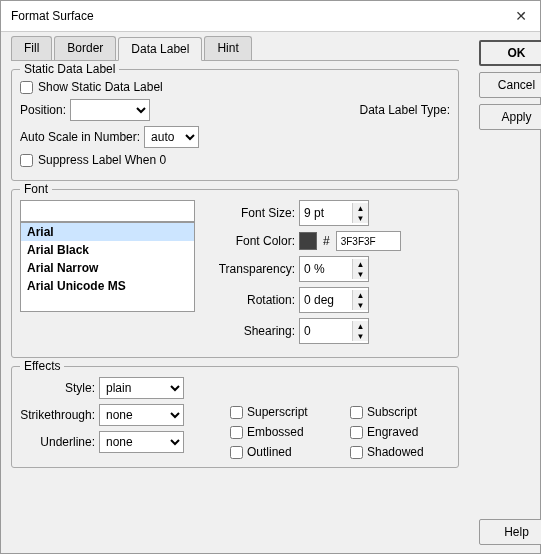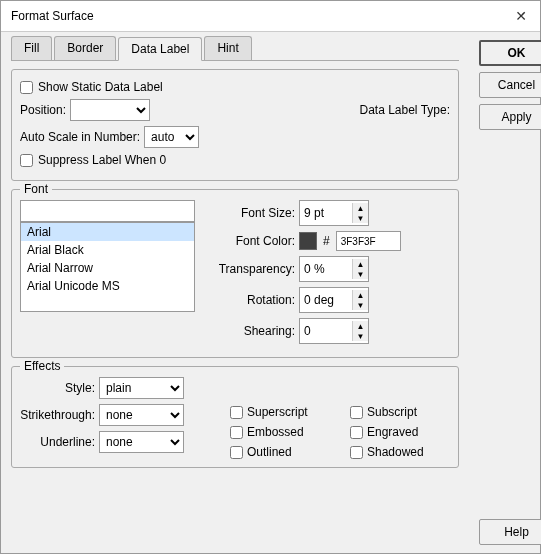--- a/index.html
+++ b/index.html
@@ -141,20 +141,21 @@
       font-size: 12px;
       padding: 0 4px;
     }
     .font-listbox {
       width: 175px;
       height: 90px;
       border: 1px solid #999;
       background: white;
       overflow-y: scroll;
       font-size: 12px;
+      font-weight: bold;
     }
     .font-listbox-item {
       padding: 2px 6px;
       cursor: pointer;
     }
     .font-listbox-item.selected {
       background: #cce5ff;
     }
     .prop-row {
       display: flex;
@@ -299,20 +300,21 @@
         </div>
         <div class="tab active">
           <span>Data Label</span>
         </div>
         <div class="tab">
           <span>Hint</span>
         </div>
       </div>
 
       <div class="group-box">
+        <span class="group-label">Static Data Label</span>
         <div class="group-content">
           <div class="checkbox-row">
             <input type="checkbox" id="showLabel" style="">
             <label for="showLabel">Show Static Data Label</label>
           </div>
           <div class="form-row">
             <span class="form-label">Position:</span>
             <select class="select-position">
               <option value=""></option>
             </select>

